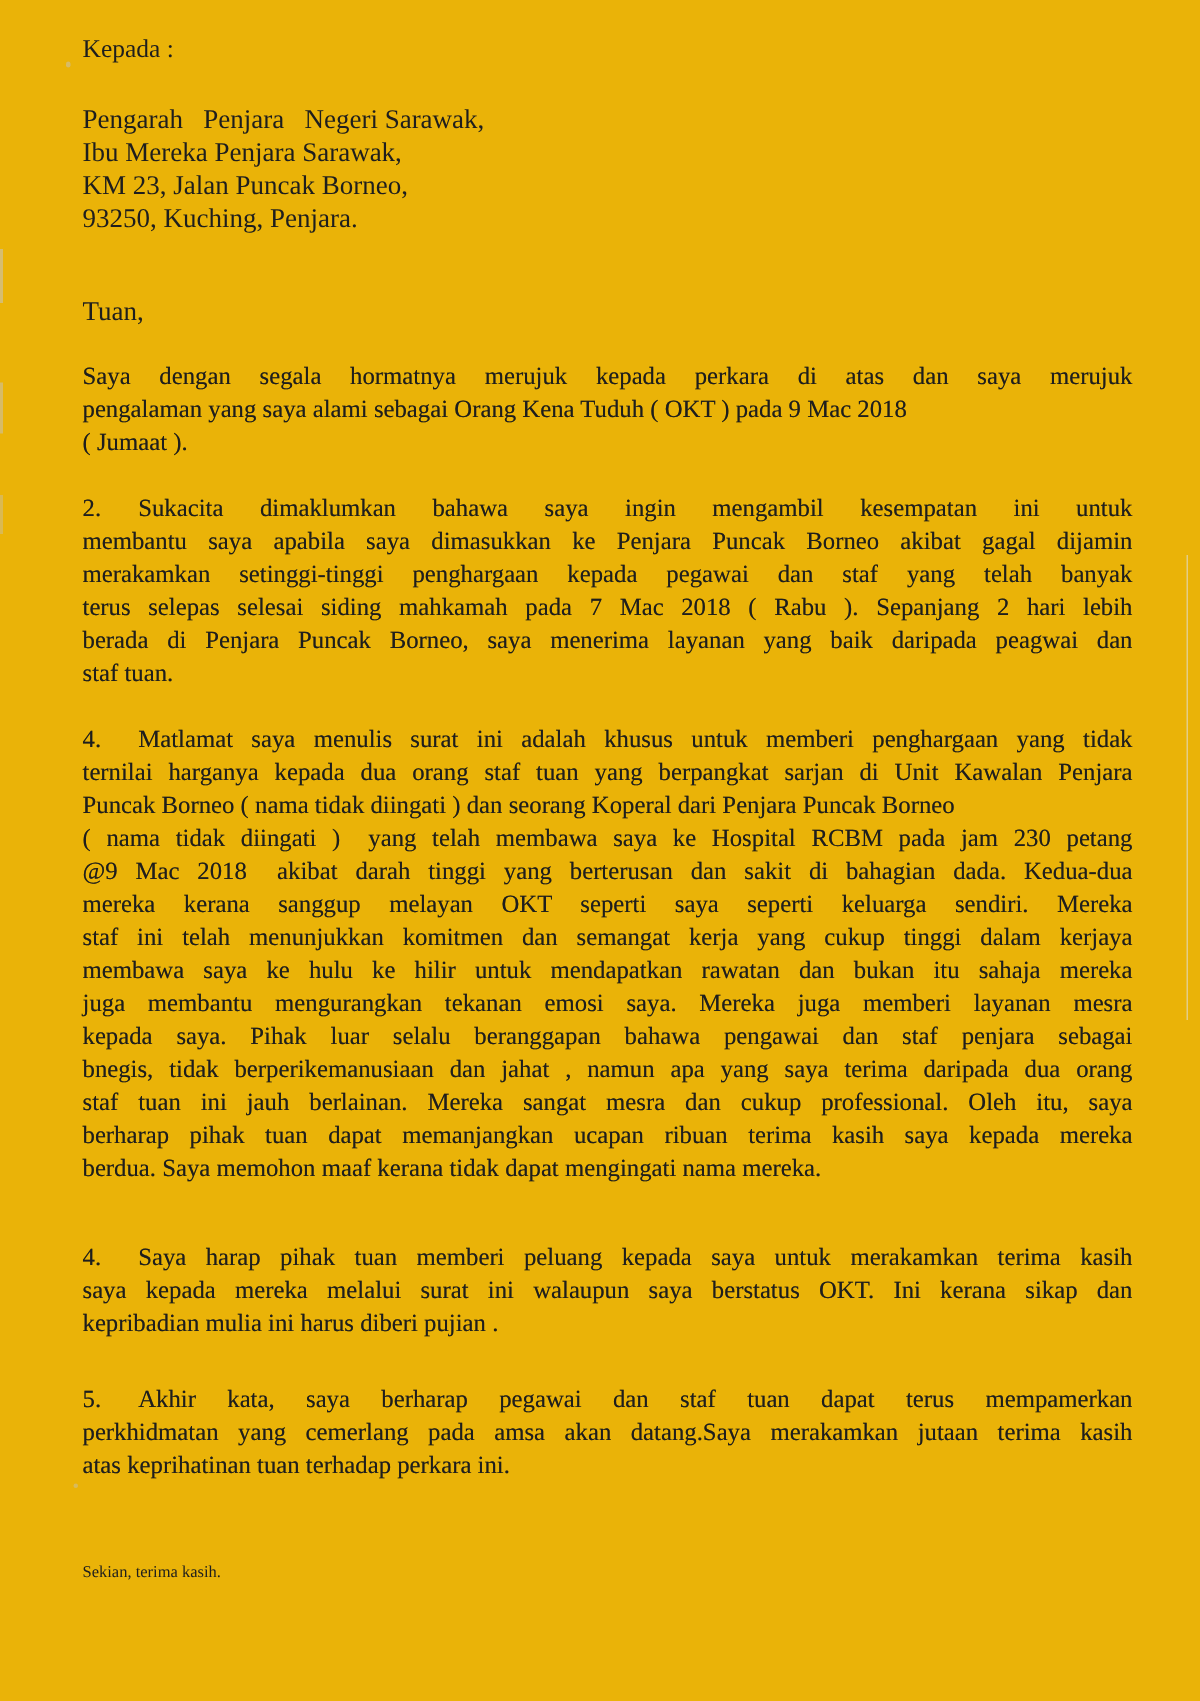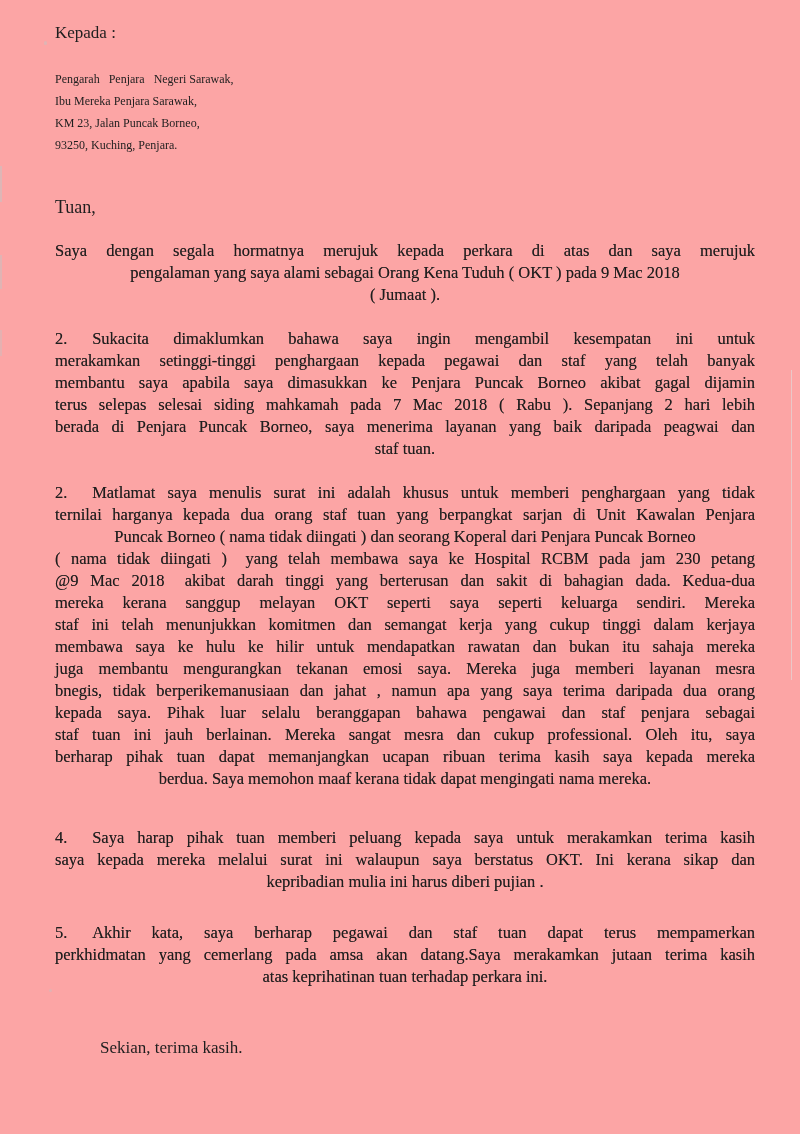--- a/index.html
+++ b/index.html
@@ -4,39 +4,39 @@
 <style>
   html, body {
     margin: 0;
     padding: 0;
     background: #e8e8e8;
   }
   .page {
     position: relative;
     width: 800px;
     height: 1134px;
-    background: #fca5a5;
+    background: #eab308;
     overflow: hidden;
     font-family: "Liberation Serif", "DejaVu Serif", serif;
     color: #1e1e1e;
   }
   .content {
     position: absolute;
     left: 55px;
     top: 0;
     width: 700px;
   }
   .kepada {
     margin-top: 22px;
     font-size: 17px;
     line-height: 22px;
   }
   .address { margin-top: 24px; }
   .addr-line {
-    font-size: 12px;
+    font-size: 18px;
     line-height: 22px;
   }
   .salutation {
     margin-top: 40px;
     font-size: 18px;
     line-height: 22px;
   }
   .subject-wrap {
     margin-top: 34px;
     line-height: 22px;
@@ -48,32 +48,31 @@
     letter-spacing: 0.2px;
     border-bottom: 2.5px solid #141414;
     padding-bottom: 3px;
   }
   .para { margin-top: 22px; }
   .para:nth-child(4) { margin-top: 37px; }
   .para:nth-child(5) { margin-top: 29px; }
   .line {
     font-size: 16.5px;
     line-height: 22px;
-    text-align: center;
+    text-align: left;
     text-shadow: 0 0 0.4px rgba(20,20,20,0.55);
   }
   .line.just {
     text-align: justify;
     text-align-last: justify;
   }
   .closing {
     margin-top: 49px;
-    font-size: 17px;
+    font-size: 11px;
     line-height: 22px;
-    margin-left: 45px;
   }
   
   .artifact { position: absolute; background: #c4c4c4; }
   .dash1 { left: 0; top: 166px; width: 2px; height: 36px; opacity: 0.55; }
   .dash2 { left: 0; top: 255px; width: 2px; height: 34px; opacity: 0.5; }
   .dash3 { left: 0; top: 330px; width: 2px; height: 26px; opacity: 0.4; }
   .speck1 { left: 44px; top: 41px; width: 3px; height: 4px; border-radius: 2px; opacity: 0.5; }
   .speck2 { left: 49px; top: 989px; width: 3px; height: 3px; border-radius: 2px; opacity: 0.45; }
   .rightline { left: 791px; top: 370px; width: 1px; height: 310px; background: #dedede; opacity: 0.6; }
 </style>
@@ -102,38 +101,38 @@
 
 
     <div class="body">
         <div class="para">
           <div class="line just">Saya dengan segala hormatnya merujuk kepada perkara di atas dan saya merujuk</div>
           <div class="line">pengalaman yang saya alami sebagai Orang Kena Tuduh ( OKT ) pada 9 Mac 2018</div>
           <div class="line">( Jumaat ).</div>
         </div>
         <div class="para">
           <div class="line just">2.  Sukacita dimaklumkan bahawa saya ingin mengambil kesempatan ini untuk</div>
+          <div class="line just">membantu saya apabila saya dimasukkan ke Penjara Puncak Borneo akibat gagal dijamin</div>
           <div class="line just">merakamkan setinggi-tinggi penghargaan kepada pegawai dan staf yang telah banyak</div>
-          <div class="line just">membantu saya apabila saya dimasukkan ke Penjara Puncak Borneo akibat gagal dijamin</div>
           <div class="line just">terus selepas selesai siding mahkamah pada 7 Mac 2018 ( Rabu ). Sepanjang 2 hari lebih</div>
           <div class="line just">berada di Penjara Puncak Borneo, saya menerima layanan yang baik daripada peagwai dan</div>
           <div class="line">staf tuan.</div>
         </div>
         <div class="para">
-          <div class="line just">2.  Matlamat saya menulis surat ini adalah khusus untuk memberi penghargaan yang tidak</div>
+          <div class="line just">4.  Matlamat saya menulis surat ini adalah khusus untuk memberi penghargaan yang tidak</div>
           <div class="line just">ternilai harganya kepada dua orang staf tuan yang berpangkat sarjan di Unit Kawalan Penjara</div>
           <div class="line">Puncak Borneo ( nama tidak diingati ) dan seorang Koperal dari Penjara Puncak Borneo</div>
           <div class="line just">( nama tidak diingati )  yang telah membawa saya ke Hospital RCBM pada jam 230 petang</div>
           <div class="line just">@9 Mac 2018  akibat darah tinggi yang berterusan dan sakit di bahagian dada. Kedua-dua</div>
           <div class="line just">mereka kerana sanggup melayan OKT seperti saya seperti keluarga sendiri. Mereka</div>
           <div class="line just">staf ini telah menunjukkan komitmen dan semangat kerja yang cukup tinggi dalam kerjaya</div>
           <div class="line just">membawa saya ke hulu ke hilir untuk mendapatkan rawatan dan bukan itu sahaja mereka</div>
           <div class="line just">juga membantu mengurangkan tekanan emosi saya. Mereka juga memberi layanan mesra</div>
+          <div class="line just">kepada saya. Pihak luar selalu beranggapan bahawa pengawai dan staf penjara sebagai</div>
           <div class="line just">bnegis, tidak berperikemanusiaan dan jahat , namun apa yang saya terima daripada dua orang</div>
-          <div class="line just">kepada saya. Pihak luar selalu beranggapan bahawa pengawai dan staf penjara sebagai</div>
           <div class="line just">staf tuan ini jauh berlainan. Mereka sangat mesra dan cukup professional. Oleh itu, saya</div>
           <div class="line just">berharap pihak tuan dapat memanjangkan ucapan ribuan terima kasih saya kepada mereka</div>
           <div class="line">berdua. Saya memohon maaf kerana tidak dapat mengingati nama mereka.</div>
         </div>
         <div class="para">
           <div class="line just">4.  Saya harap pihak tuan memberi peluang kepada saya untuk merakamkan terima kasih</div>
           <div class="line just">saya kepada mereka melalui surat ini walaupun saya berstatus OKT. Ini kerana sikap dan</div>
           <div class="line">kepribadian mulia ini harus diberi pujian .</div>
         </div>
         <div class="para">

